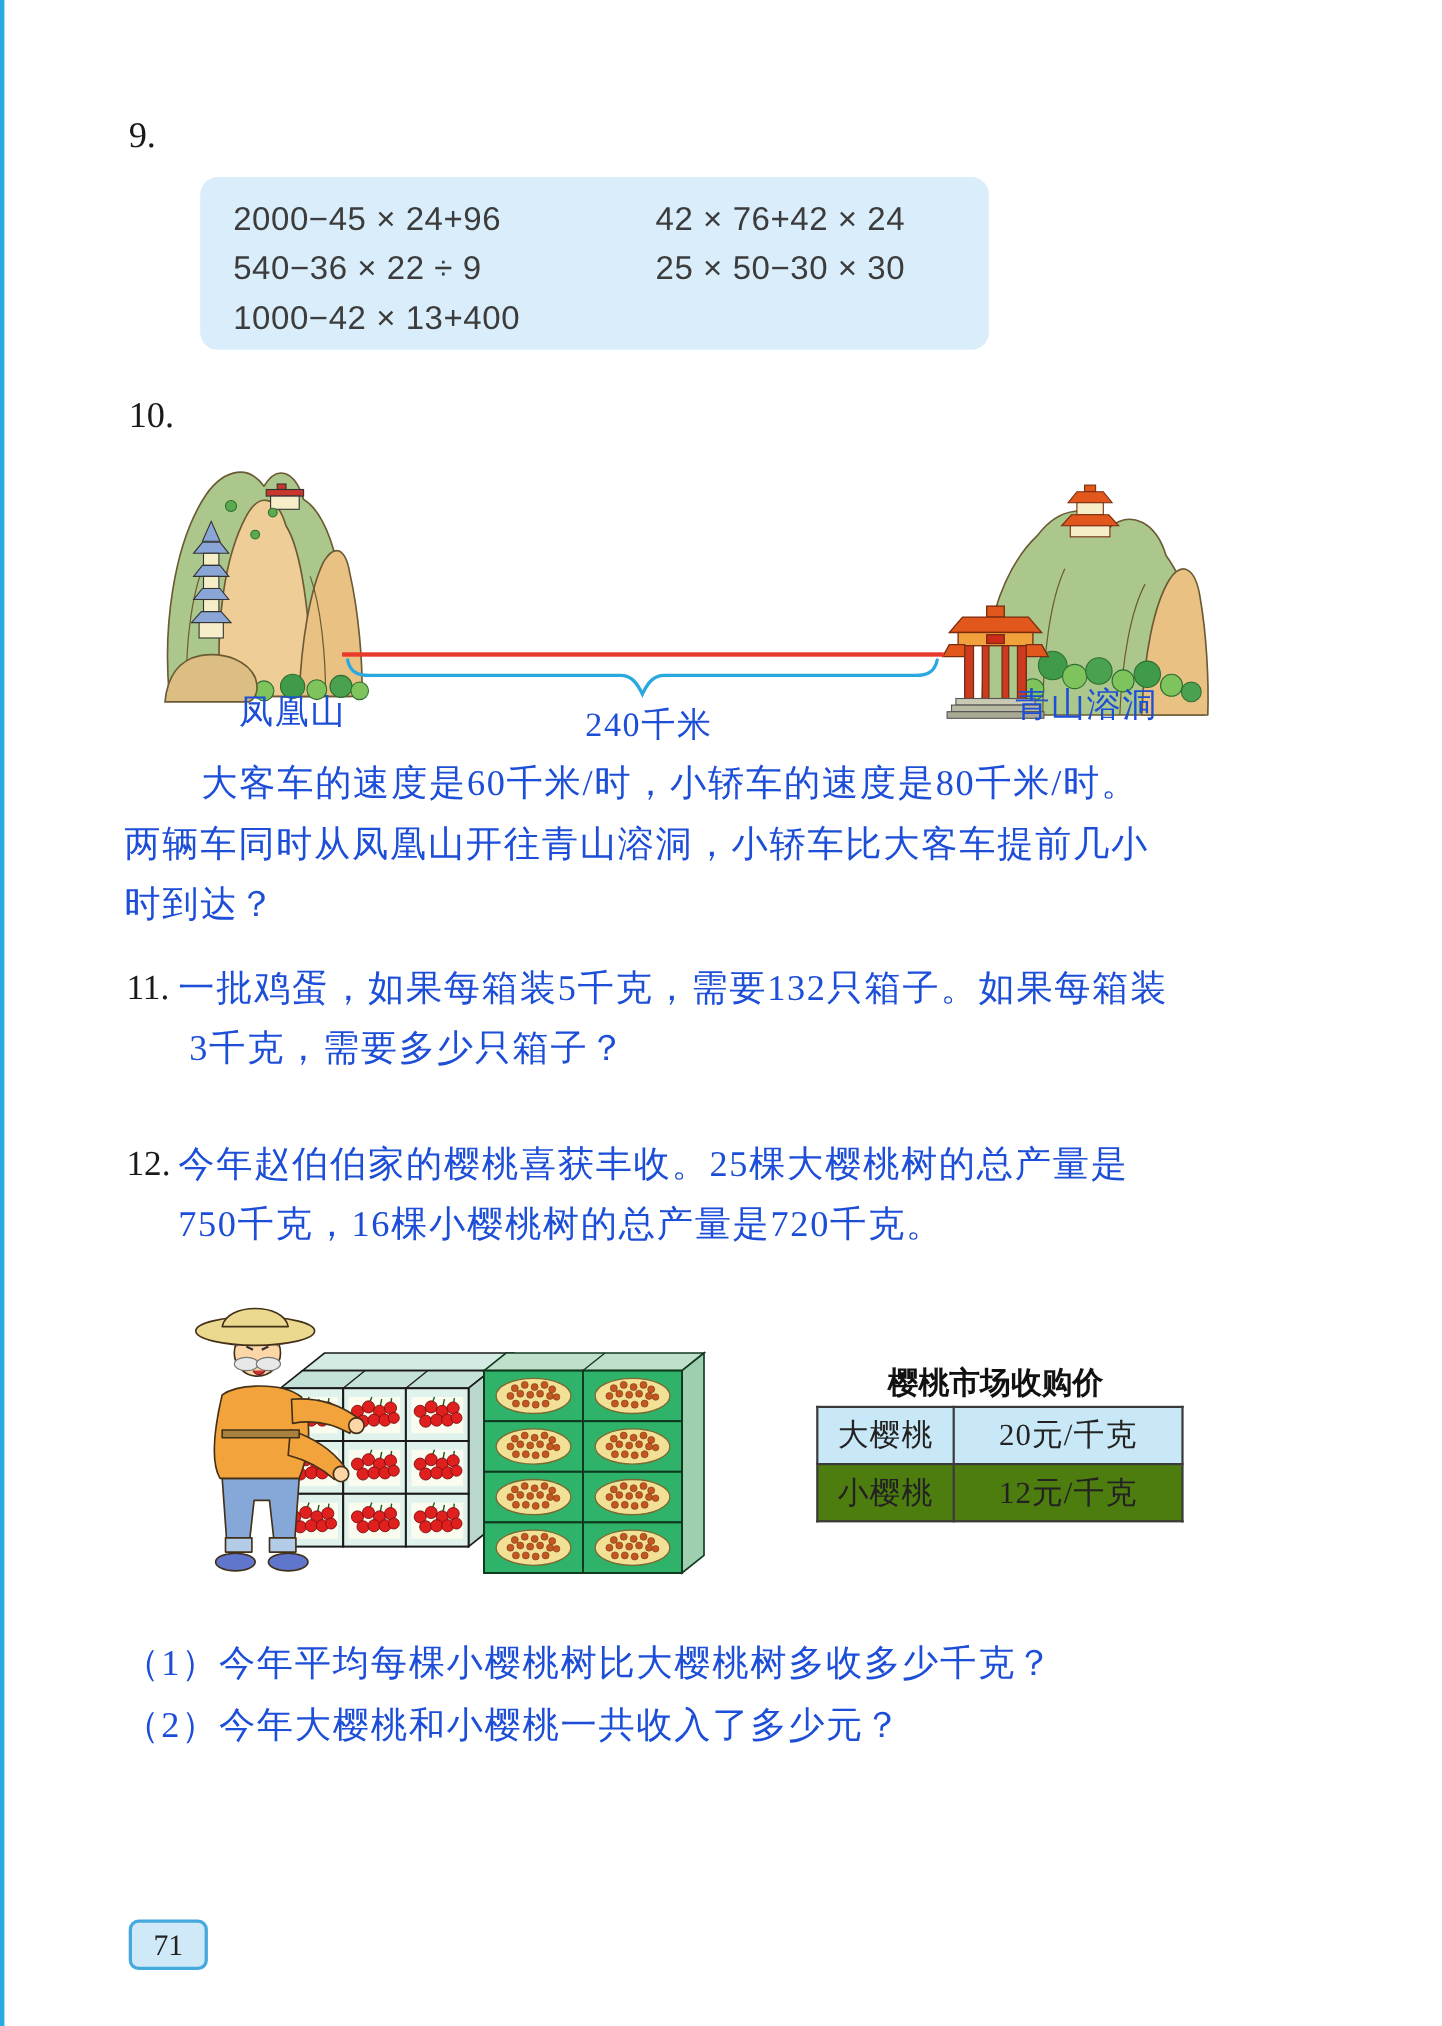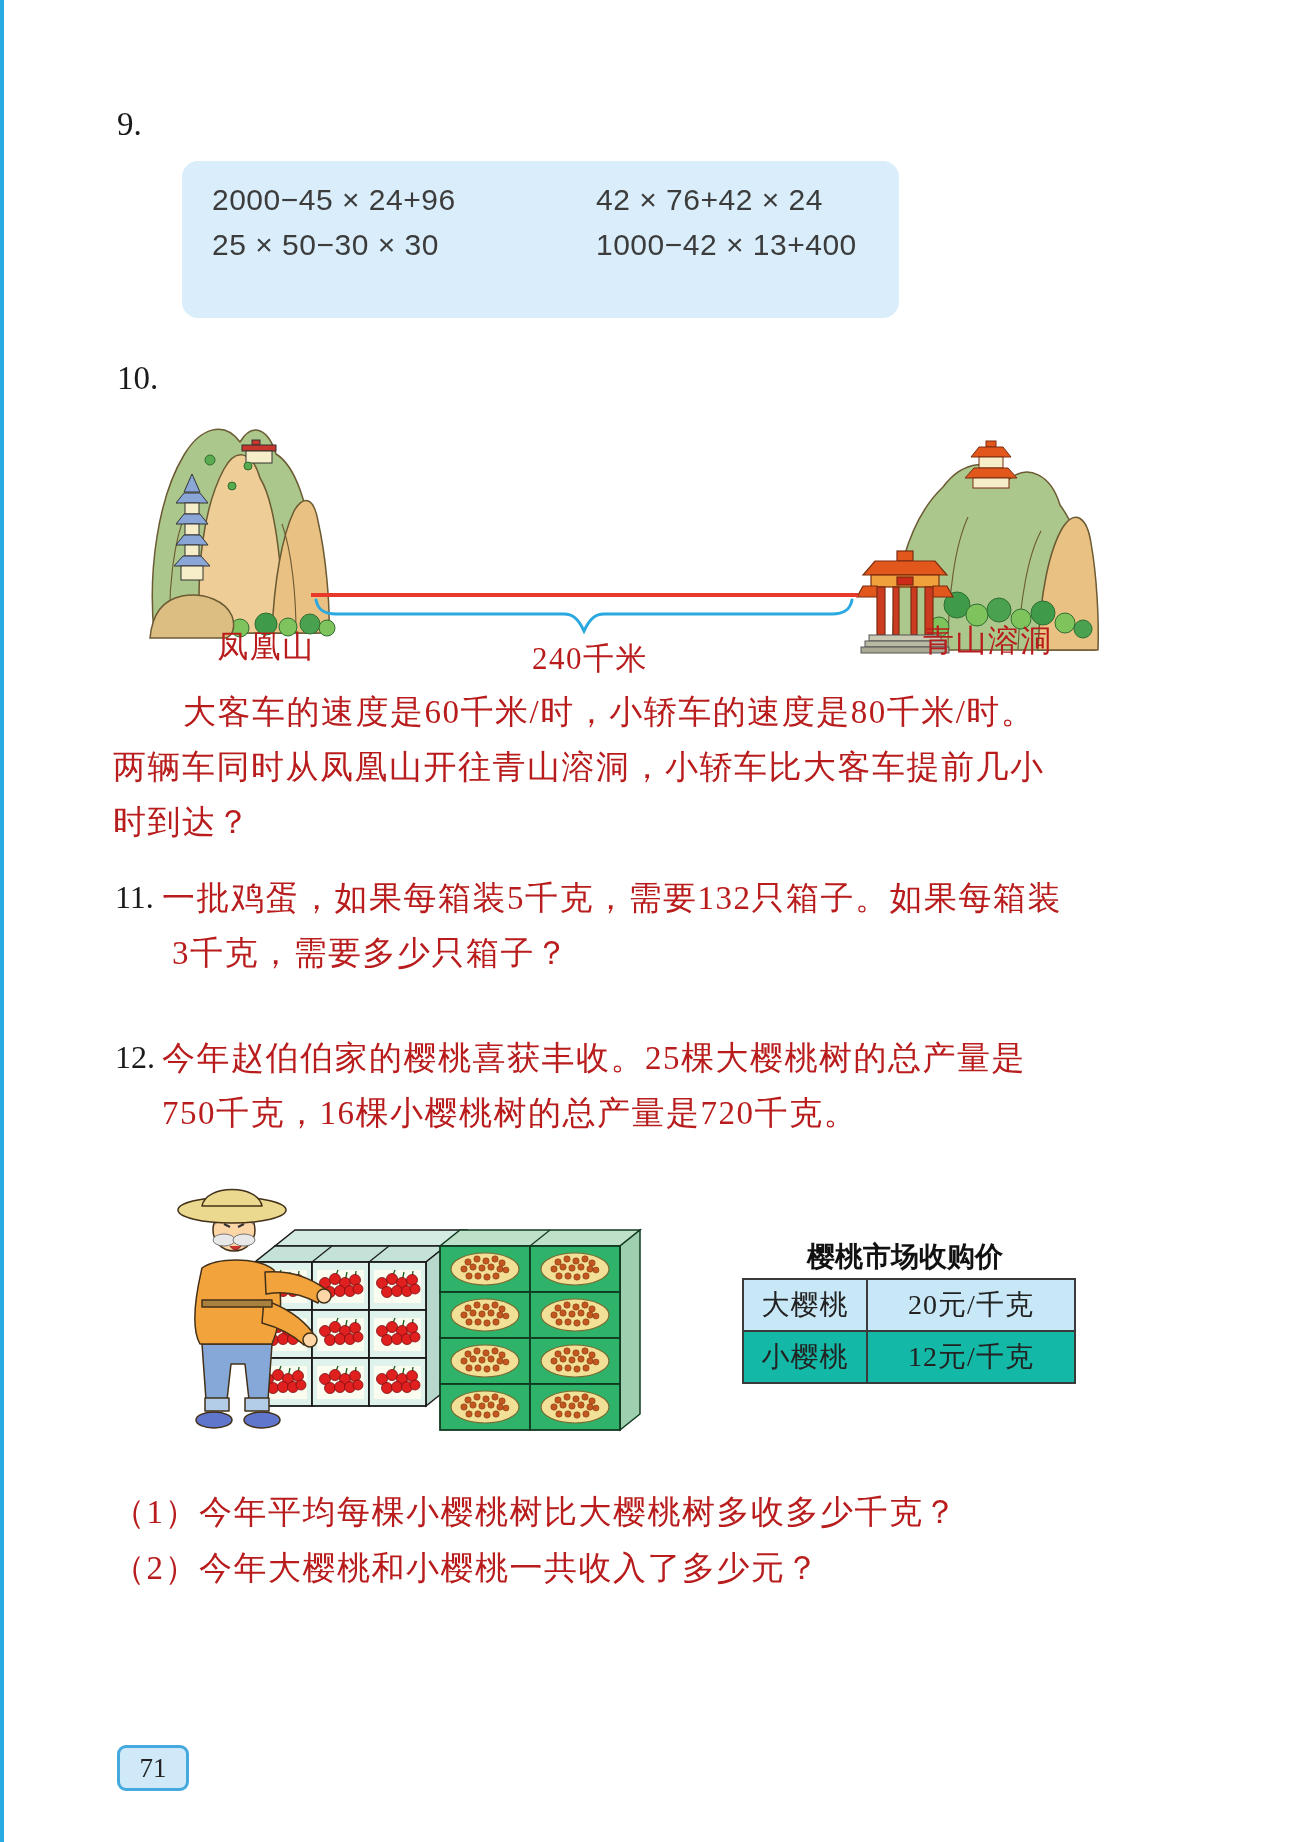--- a/index.html
+++ b/index.html
@@ -1,54 +1,55 @@
 <!DOCTYPE html>
 <html><head>
 <meta charset="utf-8">
 <style>
   html,body{margin:0;padding:0;background:#ffffff;}
   .page{position:relative;width:1311px;height:1842px;background:#fff;overflow:hidden;
         font-family:"Liberation Serif",serif;}
   .abs{position:absolute;}
   .edge{position:absolute;left:0;top:0;width:4px;height:1842px;background:#29abe2;}
   .pnum{font-family:"Liberation Serif",serif;font-size:33px;color:#1a1a1a;white-space:nowrap;}
-  .kai{font-family:"Liberation Serif",serif;font-size:33px;color:#b91c1c;
+  .kai{font-family:"Liberation Serif",serif;font-size:33px;color:#1d4ed8;
        letter-spacing:1.5px;white-space:nowrap;}
   .expr-box{position:absolute;left:182px;top:161px;width:717px;height:157px;
             background:#d9eefa;border-radius:16px;}
   .expr-grid{display:grid;grid-template-columns:384px auto;padding:16px 0 0 30px;}
   .expr{font-family:"Liberation Sans",sans-serif;font-size:30px;color:#3c3c3c;
         height:45px;line-height:45px;letter-spacing:0.5px;white-space:nowrap;}
   .redline{position:absolute;left:171px;top:203px;width:547px;height:4px;background:#e8392b;}
   .ct-title{position:absolute;left:742px;top:1238px;width:326px;text-align:center;
             font-family:Liberation Sans, sans-serif;font-weight:bold;font-size:28px;color:#111;}
   .ctable{position:absolute;left:742px;top:1278px;border-collapse:collapse;}
   .ctable td{border:2px solid #3a3a3a;font-family:"Liberation Serif",serif;
              font-size:28px;color:#222;text-align:center;height:48px;letter-spacing:1px;}
   .ctable .c1{width:120px;}
   .ctable .c2{width:204px;}
   .ctable tr.r1 td{background:#c9e8f7;}
-  .ctable tr.r2 td{background:#14b8a6;}
+  .ctable tr.r2 td{background:#4d7c0f;}
   .badge{position:absolute;left:117px;top:1745px;width:66px;height:40px;
          border:3px solid #45a9de;border-radius:9px;background:#cfe9f8;
          display:flex;align-items:center;justify-content:center;
          font-family:"Liberation Serif",serif;font-size:27px;color:#222;}
   svg{display:block;}
 </style>
 </head>
 <body>
 
 <div class="page">
   <div class="edge"></div>
 
   <div class="abs pnum" style="left:117px;top:106px;">9.</div>
   <div class="expr-box">
     <div class="expr-grid">
       <div class="expr">2000−45 × 24+96</div>
       <div class="expr">42 × 76+42 × 24</div>
+      <div class="expr">540−36 × 22 ÷ 9</div>
       <div class="expr">25 × 50−30 × 30</div>
       <div class="expr">1000−42 × 13+400</div>
     </div>
   </div>
 
   <div class="abs pnum" style="left:117px;top:360px;">10.</div>
 
   <div class="abs" style="left:140px;top:390px;width:1030px;height:300px;">
 
     <svg class="abs" style="left:8px;top:10px;" width="190" height="240" viewBox="0 0 190 240">

